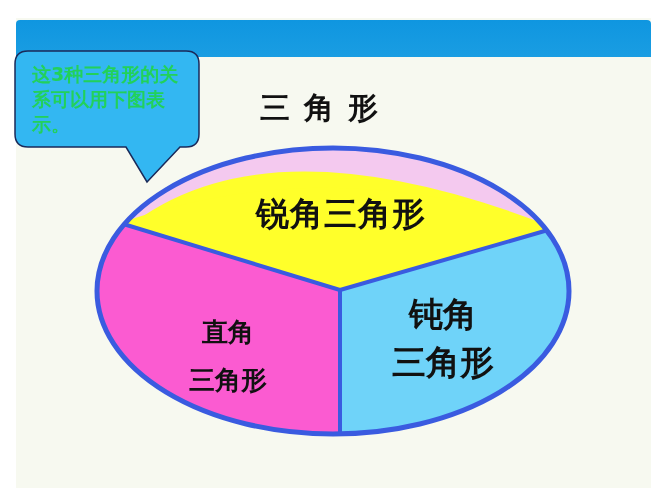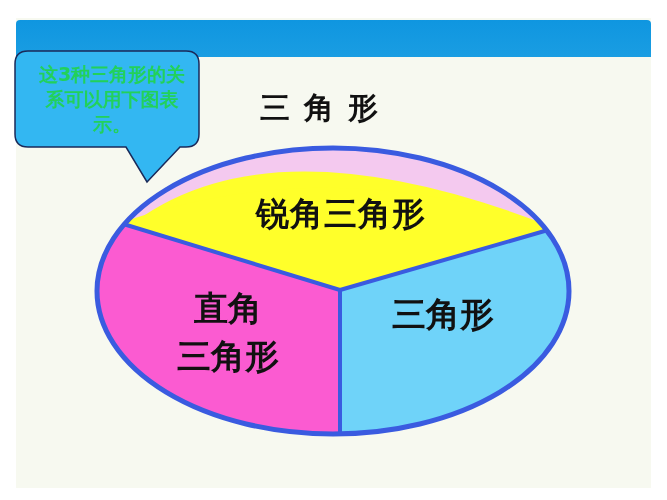--- a/index.html
+++ b/index.html
@@ -4,27 +4,27 @@
 <style>
   html, body { margin:0; padding:0; }
   body { width:667px; height:500px; background:#ffffff; position:relative; overflow:hidden;
          font-family:"DejaVu Sans", sans-serif; }
   .slide { position:absolute; left:16px; top:18px; width:635px; height:470px; background:#f7f9f0; }
   .header-bar { position:absolute; left:16px; top:20px; width:635px; height:37px;
                 background:linear-gradient(#0f96e0,#1a9de2); border-radius:4px 4px 0 0; }
   .callout { position:absolute; left:14px; top:50px; width:186px; height:98px; }
   .callout svg { position:absolute; left:0; top:0; }
   .callout-text { position:absolute; left:18px; top:12px; width:160px; font-size:19px; line-height:25px;
-                  color:#22d15a; font-weight:bold; text-align:center; }
+                  color:#22d15a; font-weight:bold; text-align:left; }
   .title { position:absolute; left:260px; top:88px; font-size:30px; font-weight:bold; color:#111;
            letter-spacing:14px; }
   .diagram { position:absolute; left:0; top:0; }
   .label { position:absolute; font-weight:bold; color:#111; text-align:center; }
   .acute { left:240px; top:192px; font-size:33px; letter-spacing:1px;margin-left:16px; }
-  .right { left:168px; top:284px; font-size:34px; line-height:48px; width:120px; }
+  .right { left:168px; top:308px; font-size:26px; line-height:48px; width:120px; }
   .obtuse { left:378px; top:290px; font-size:34px; line-height:48px; width:130px; }
 </style>
 </head>
 <body>
 
 <div class="slide"></div>
 <div class="header-bar"></div>
 
 <svg class="diagram" width="667" height="500" viewBox="0 0 667 500">
   <defs>
@@ -59,14 +59,15 @@
 <div class="title">三角形</div>
 
 <div class="label acute">锐角三角形</div>
 
 <div class="label right">
   <div>直角</div>
   <div>三角形</div>
 </div>
 
 <div class="label obtuse">
+  <div>钝角</div>
   <div>三角形</div>
 </div>
 
 </body></html>

